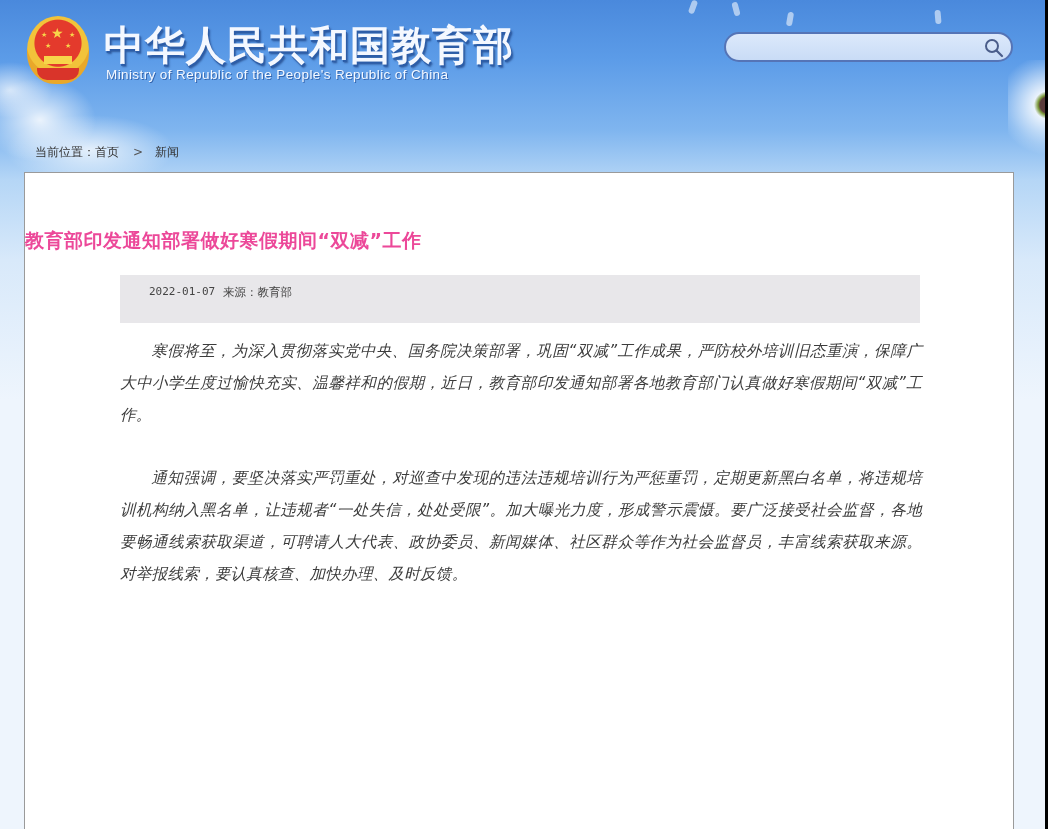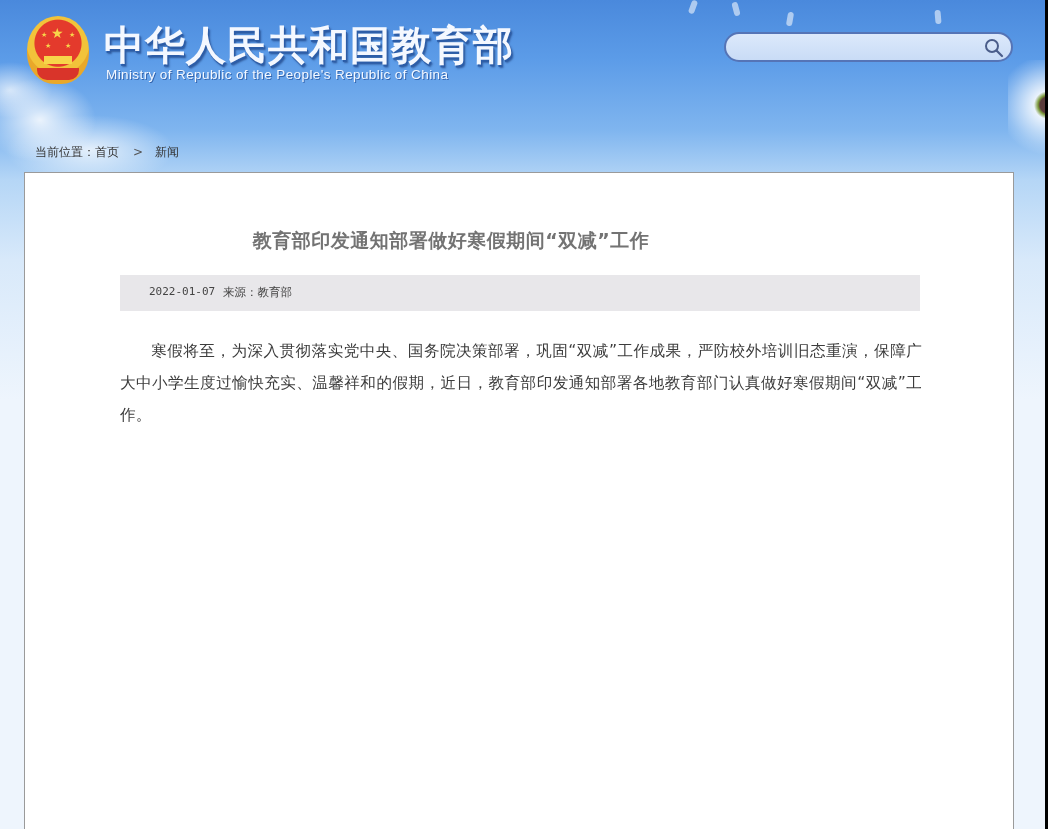--- a/index.html
+++ b/index.html
@@ -73,37 +73,37 @@
   }
   .breadcrumb span { display: inline-block; }
   .breadcrumb .sep { margin: 0 12px 0 14px; color: #555; }
 
   
   .content {
     position: absolute; left: 24px; top: 172px; width: 990px; height: 670px;
     background: #fff; border: 1px solid #9a9a9a;
   }
   .article-title {
-    position: absolute; left: 0; top: 55px; width: 852px; text-align: center;
-    font-size: 19px; font-weight: bold; color: #737373; letter-spacing: 0.5px;
+    position: absolute; left: 0; top: 55px; width: 852px; 
+    font-size: 19px; font-weight: bold; color: #ec4899; letter-spacing: 0.5px;
   }
   .meta-bar {
-    position: absolute; left: 95px; top: 102px; width: 800px; height: 36px;
+    position: absolute; left: 95px; top: 102px; width: 800px; height: 48px;
     background: #e8e7ea;
   }
   .meta-bar span {
     position: absolute; top: 10px; font-size: 11.5px; color: #444; white-space: nowrap;
   }
   .meta-date { left: 29px; font-family: "DejaVu Sans Mono", monospace; font-size: 11px !important; }
   .meta-source { left: 103px; }
   .article-body {
     position: absolute; left: 95px; top: 162px; width: 802px;
     font-size: 15.6px; color: #3c3c3c; line-height: 32px; letter-spacing: 0.2px;
   }
-  .article-body p { text-indent: 2em; margin-bottom: 31px; text-align: justify; }
+  .article-body p { text-indent: 2em; margin-bottom: 31px; text-align: justify; font-style: italic; }
 </style>
 </head>
 <body>
 
 <div class="page-bg"></div>
 
 <div class="header">
   <div class="emblem">
     <span class="star-big">★</span>
     <span class="star-s" style="left:14px;top:16px">★</span>
@@ -139,16 +139,17 @@
 </div>
 
 <div class="content">
   <h1 class="article-title">教育部印发通知部署做好寒假期间“双减”工作</h1>
   <div class="meta-bar">
     <span class="meta-date">2022-01-07</span>
     <span class="meta-source">来源：教育部</span>
   </div>
   <div class="article-body">
     <p>寒假将至，为深入贯彻落实党中央、国务院决策部署，巩固“双减”工作成果，严防校外培训旧态重演，保障广大中小学生度过愉快充实、温馨祥和的假期，近日，教育部印发通知部署各地教育部门认真做好寒假期间“双减”工作。</p>
+    <p>通知强调，要坚决落实严罚重处，对巡查中发现的违法违规培训行为严惩重罚，定期更新黑白名单，将违规培训机构纳入黑名单，让违规者“一处失信，处处受限”。加大曝光力度，形成警示震慑。要广泛接受社会监督，各地要畅通线索获取渠道，可聘请人大代表、政协委员、新闻媒体、社区群众等作为社会监督员，丰富线索获取来源。对举报线索，要认真核查、加快办理、及时反馈。</p>
   </div>
 </div>
 
 <div class="right-edge"></div>
 
 </body></html>

